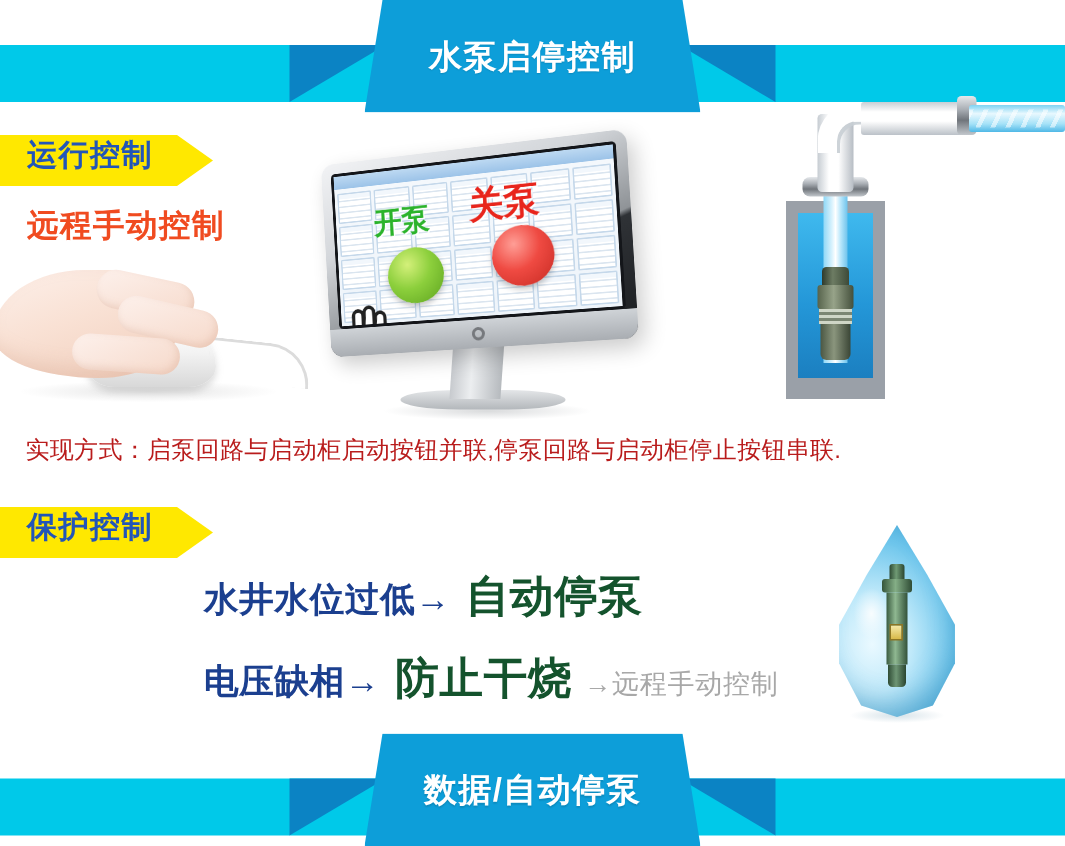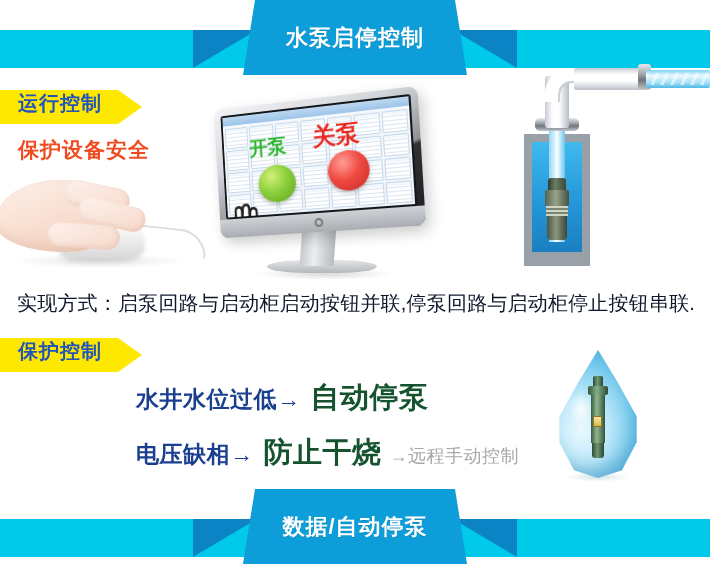--- a/index.html
+++ b/index.html
@@ -119,22 +119,22 @@
     font-weight: bold;
     letter-spacing: 1px;
     white-space: nowrap;
   }
 
   
   #impl-note {
     position: absolute;
     left: 17px;
     top: 290px;
-    color: #0f172a;
-    font-size: 20px;
+    color: #b91c1c;
+    font-size: 16px;
     letter-spacing: 0.2px;
     white-space: nowrap;
   }
 
   
   .rule {
     position: absolute;
     display: flex;
     align-items: baseline;
     white-space: nowrap;
@@ -581,21 +581,21 @@
     <div class="wing-right"></div>
     <div class="ribbon"></div>
     <div class="ribbon-label">水泵启停控制</div>
   </div>
 
   <div class="tag" id="tag-run">
     <span class="tag-text">运行控制</span>
     <span class="point"></span>
   </div>
 
-  <div id="subtitle-remote">保护设备安全</div>
+  <div id="subtitle-remote">远程手动控制</div>
 
   <div id="hand-mouse">
     <div id="hand-shadow"></div>
     <div id="mouse-body"></div>
     <div id="mouse-split"></div>
     <div id="mouse-cable"></div>
     <div id="palm"></div>
     <div class="finger" id="finger-1"></div>
     <div class="finger" id="finger-2"></div>
     <div class="finger" id="finger-3"></div>

